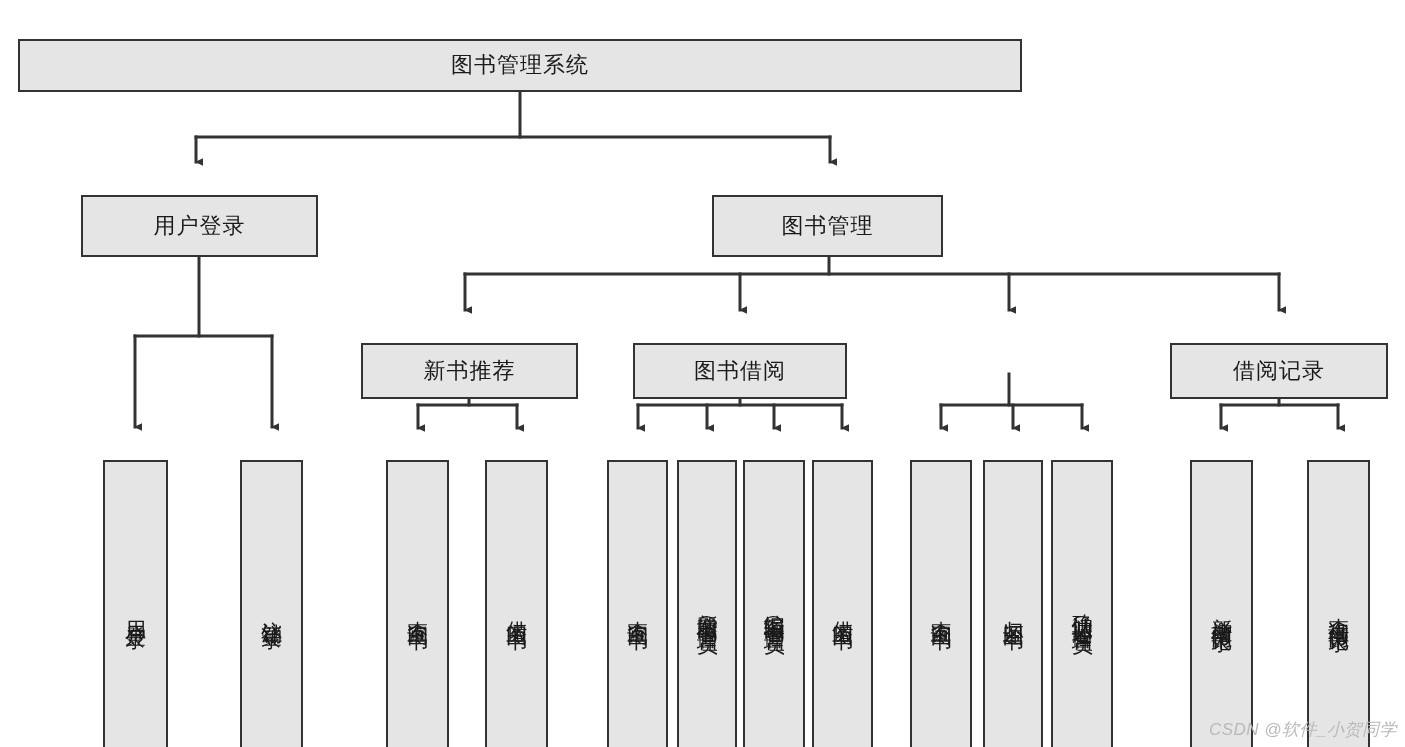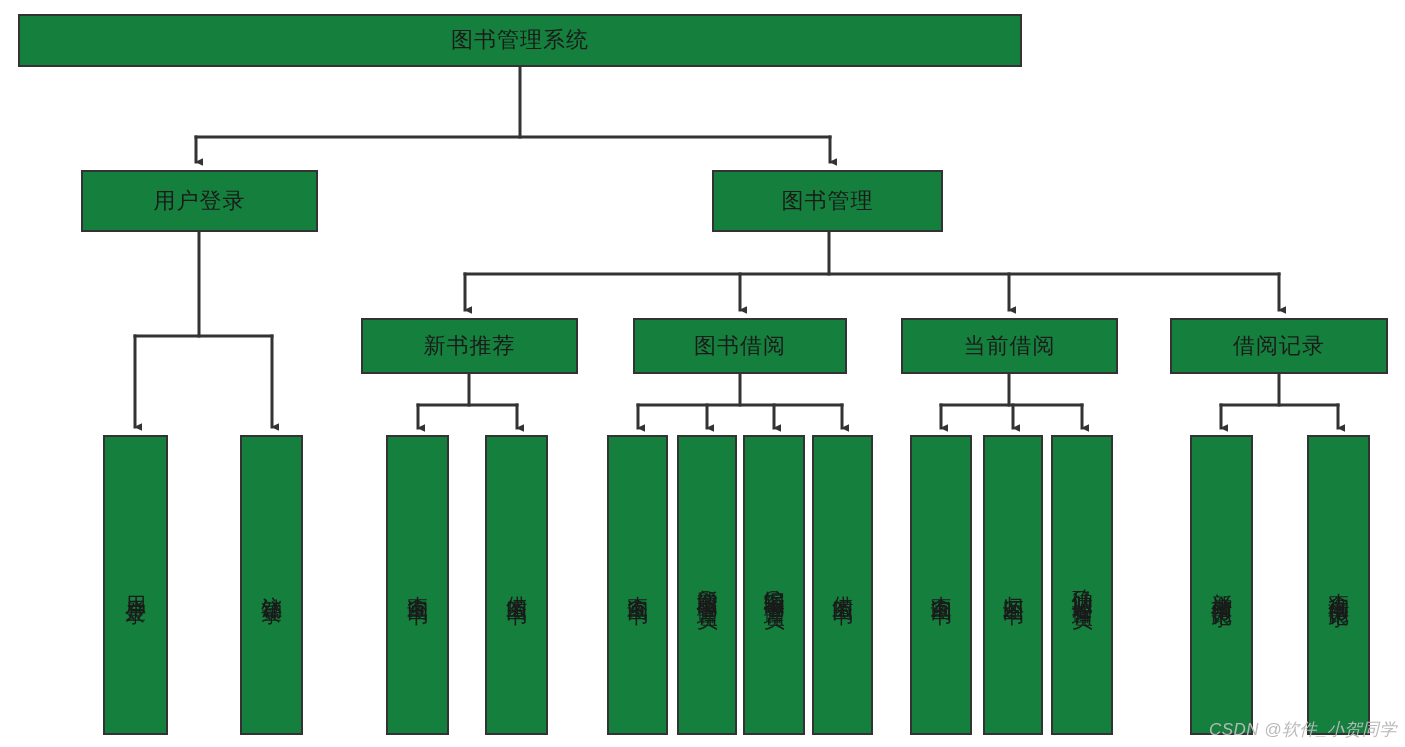--- a/index.html
+++ b/index.html
@@ -20,26 +20,27 @@
   #diagram-svg {
     position: absolute;
     left: 0;
     top: 0;
     width: 1405px;
     height: 747px;
   }
   .node-box {
     position: absolute;
     box-sizing: border-box;
-    background: #15803d;
+    background: #e5e5e5;
     border: 2px solid #333333;
     display: flex;
     align-items: center;
     justify-content: center;
     color: #1a1a1a;
+    margin-top: 25px;
   }
   .node-box.horizontal {
     font-size: 22px;
     line-height: 1.2;
     letter-spacing: 1px;
   }
   .node-box.vertical {
     writing-mode: vertical-rl;
     text-orientation: upright;
     font-size: 21px;
@@ -121,21 +122,20 @@
     </g>
   </svg>
 
   <div class="node-box horizontal" id="node-root" style="left: 18px; top: 14px; width: 1004px; height: 53px;">图书管理系统</div>
 
   <div class="node-box horizontal" id="node-l2-0" style="left: 81px; top: 170px; width: 237px; height: 62px;">用户登录</div>
   <div class="node-box horizontal" id="node-l2-1" style="left: 712px; top: 170px; width: 231px; height: 62px;">图书管理</div>
 
   <div class="node-box horizontal" id="node-l3-0" style="left: 361px; top: 318px; width: 217px; height: 56px;">新书推荐</div>
   <div class="node-box horizontal" id="node-l3-1" style="left: 633px; top: 318px; width: 214px; height: 56px;">图书借阅</div>
-  <div class="node-box horizontal" id="node-l3-2" style="left: 901px; top: 318px; width: 217px; height: 56px;">当前借阅</div>
   <div class="node-box horizontal" id="node-l3-3" style="left: 1170px; top: 318px; width: 218px; height: 56px;">借阅记录</div>
 
   <div class="node-box vertical" style="left: 103px; top: 435px; width: 65px; height: 300px;">
       <span class="vlabel">用户登录</span>
     </div>
   <div class="node-box vertical" style="left: 240px; top: 435px; width: 63px; height: 300px;">
       <span class="vlabel">注销登录</span>
     </div>
   <div class="node-box vertical" style="left: 386px; top: 435px; width: 63px; height: 300px;">
       <span class="vlabel">查询图书</span>

